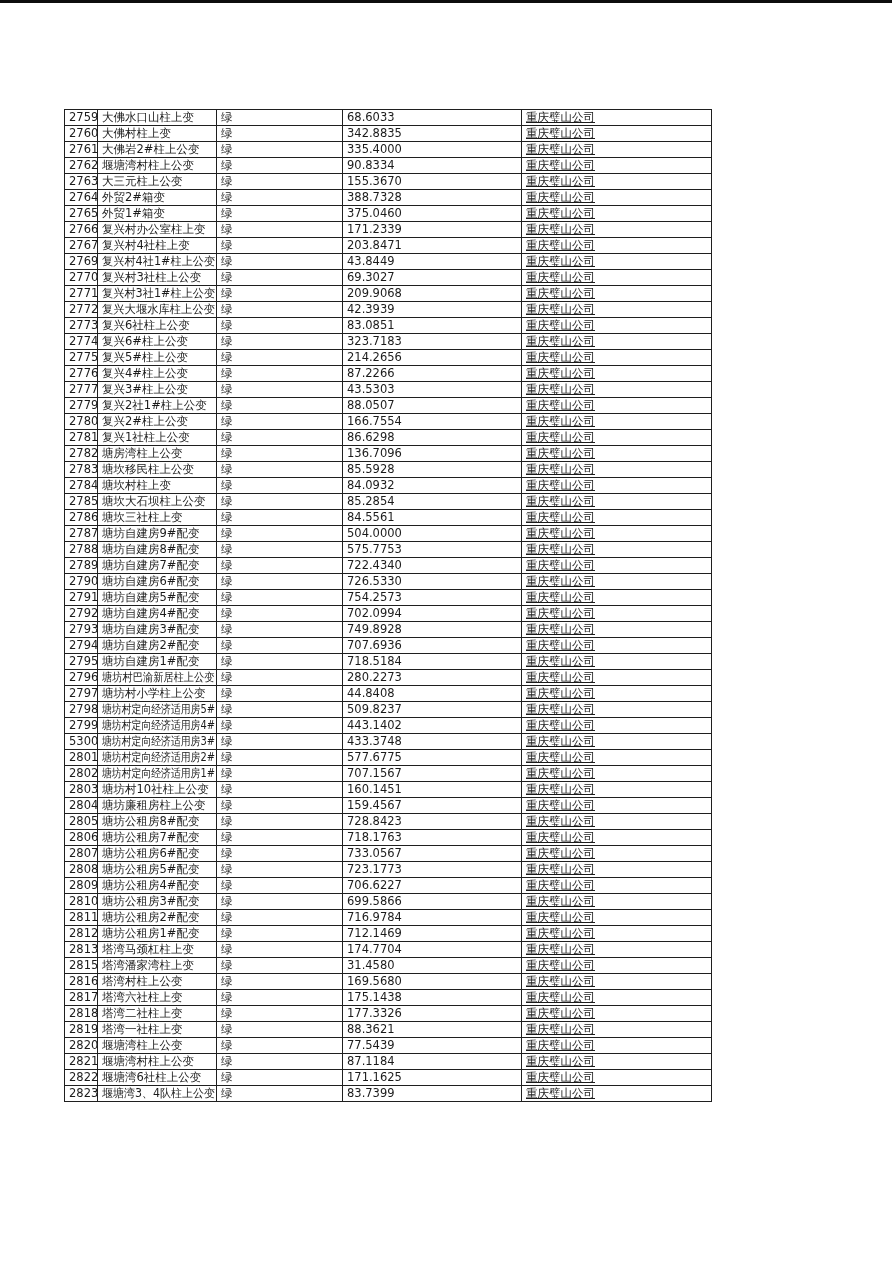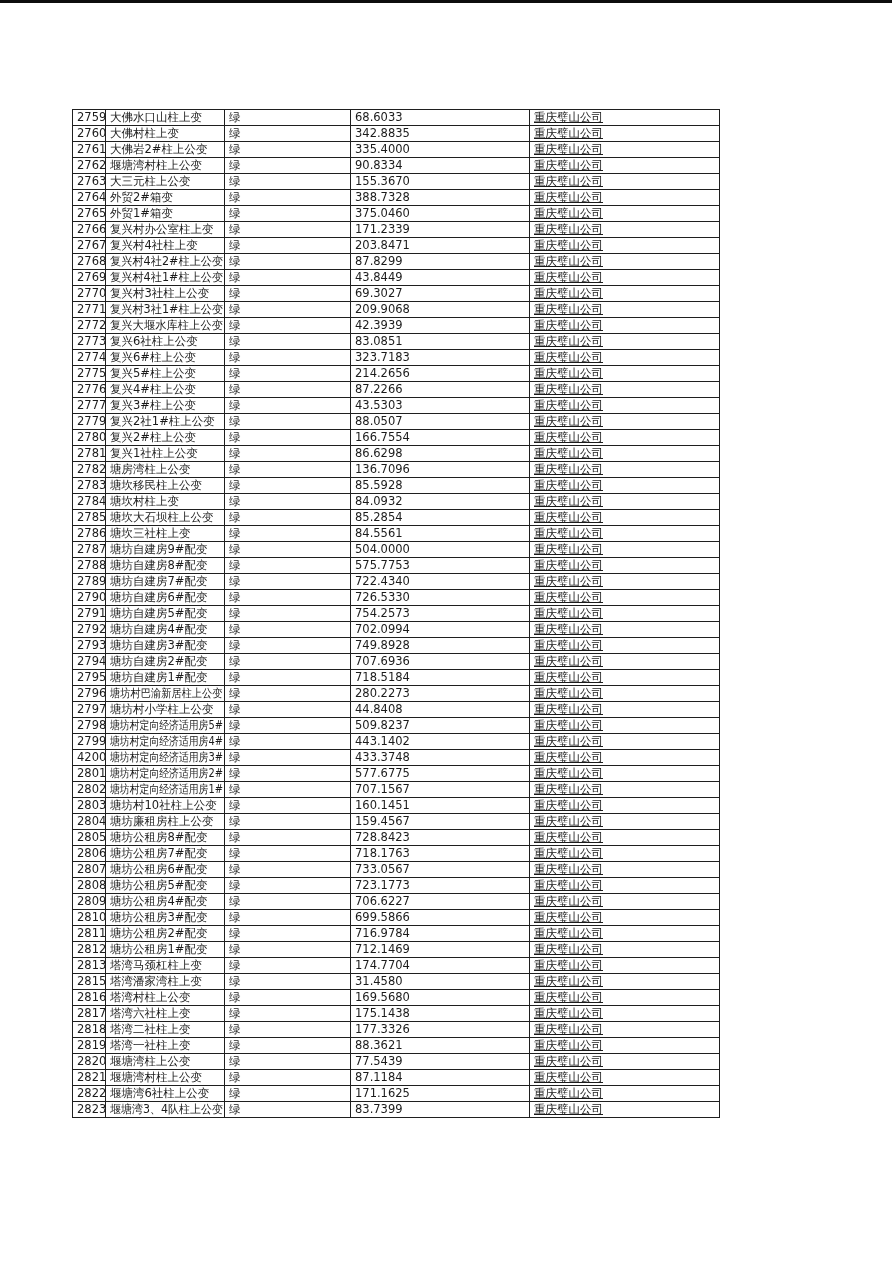--- a/index.html
+++ b/index.html
@@ -17,21 +17,21 @@
   .top-rule {
     position: absolute;
     top: 0;
     left: 0;
     width: 892px;
     height: 3px;
     background: #0d0d0d;
   }
   table.grid {
     position: absolute;
-    left: 72px;
+    left: 64px;
     top: 109px;
     width: 647px;
     table-layout: fixed;
     border-collapse: collapse;
   }
   table.grid td {
     border: 1px solid #1f1f1f;
     height: 15px;
     line-height: 15px;
     padding: 0 0 0 4px;
@@ -125,27 +125,20 @@
         <td class="col-company"><span>重庆璧山公司</span></td>
       </tr>
       <tr>
         <td class="col-index"><span>2767</span></td>
         <td class="col-name"><span>复兴村4社柱上变</span></td>
         <td class="col-status"><span>绿</span></td>
         <td class="col-value"><span>203.8471</span></td>
         <td class="col-company"><span>重庆璧山公司</span></td>
       </tr>
       <tr>
-        <td class="col-index"><span>2768</span></td>
-        <td class="col-name"><span style="transform-origin: 0px 50%; transform: scaleX(0.974138);">复兴村4社2#柱上公变</span></td>
-        <td class="col-status"><span>绿</span></td>
-        <td class="col-value"><span>87.8299</span></td>
-        <td class="col-company"><span>重庆璧山公司</span></td>
-      </tr>
-      <tr>
         <td class="col-index"><span>2769</span></td>
         <td class="col-name"><span style="transform-origin: 0px 50%; transform: scaleX(0.974138);">复兴村4社1#柱上公变</span></td>
         <td class="col-status"><span>绿</span></td>
         <td class="col-value"><span>43.8449</span></td>
         <td class="col-company"><span>重庆璧山公司</span></td>
       </tr>
       <tr>
         <td class="col-index"><span>2770</span></td>
         <td class="col-name"><span>复兴村3社柱上公变</span></td>
         <td class="col-status"><span>绿</span></td>
@@ -342,21 +335,21 @@
         <td class="col-company"><span>重庆璧山公司</span></td>
       </tr>
       <tr>
         <td class="col-index"><span>2799</span></td>
         <td class="col-name"><span style="transform-origin: 0px 50%; transform: scaleX(0.856061);">塘坊村定向经济适用房4#</span></td>
         <td class="col-status"><span>绿</span></td>
         <td class="col-value"><span>443.1402</span></td>
         <td class="col-company"><span>重庆璧山公司</span></td>
       </tr>
       <tr>
-        <td class="col-index"><span>4200</span></td>
+        <td class="col-index"><span>5300</span></td>
         <td class="col-name"><span style="transform-origin: 0px 50%; transform: scaleX(0.856061);">塘坊村定向经济适用房3#</span></td>
         <td class="col-status"><span>绿</span></td>
         <td class="col-value"><span>433.3748</span></td>
         <td class="col-company"><span>重庆璧山公司</span></td>
       </tr>
       <tr>
         <td class="col-index"><span>2801</span></td>
         <td class="col-name"><span style="transform-origin: 0px 50%; transform: scaleX(0.856061);">塘坊村定向经济适用房2#</span></td>
         <td class="col-status"><span>绿</span></td>
         <td class="col-value"><span>577.6775</span></td>

